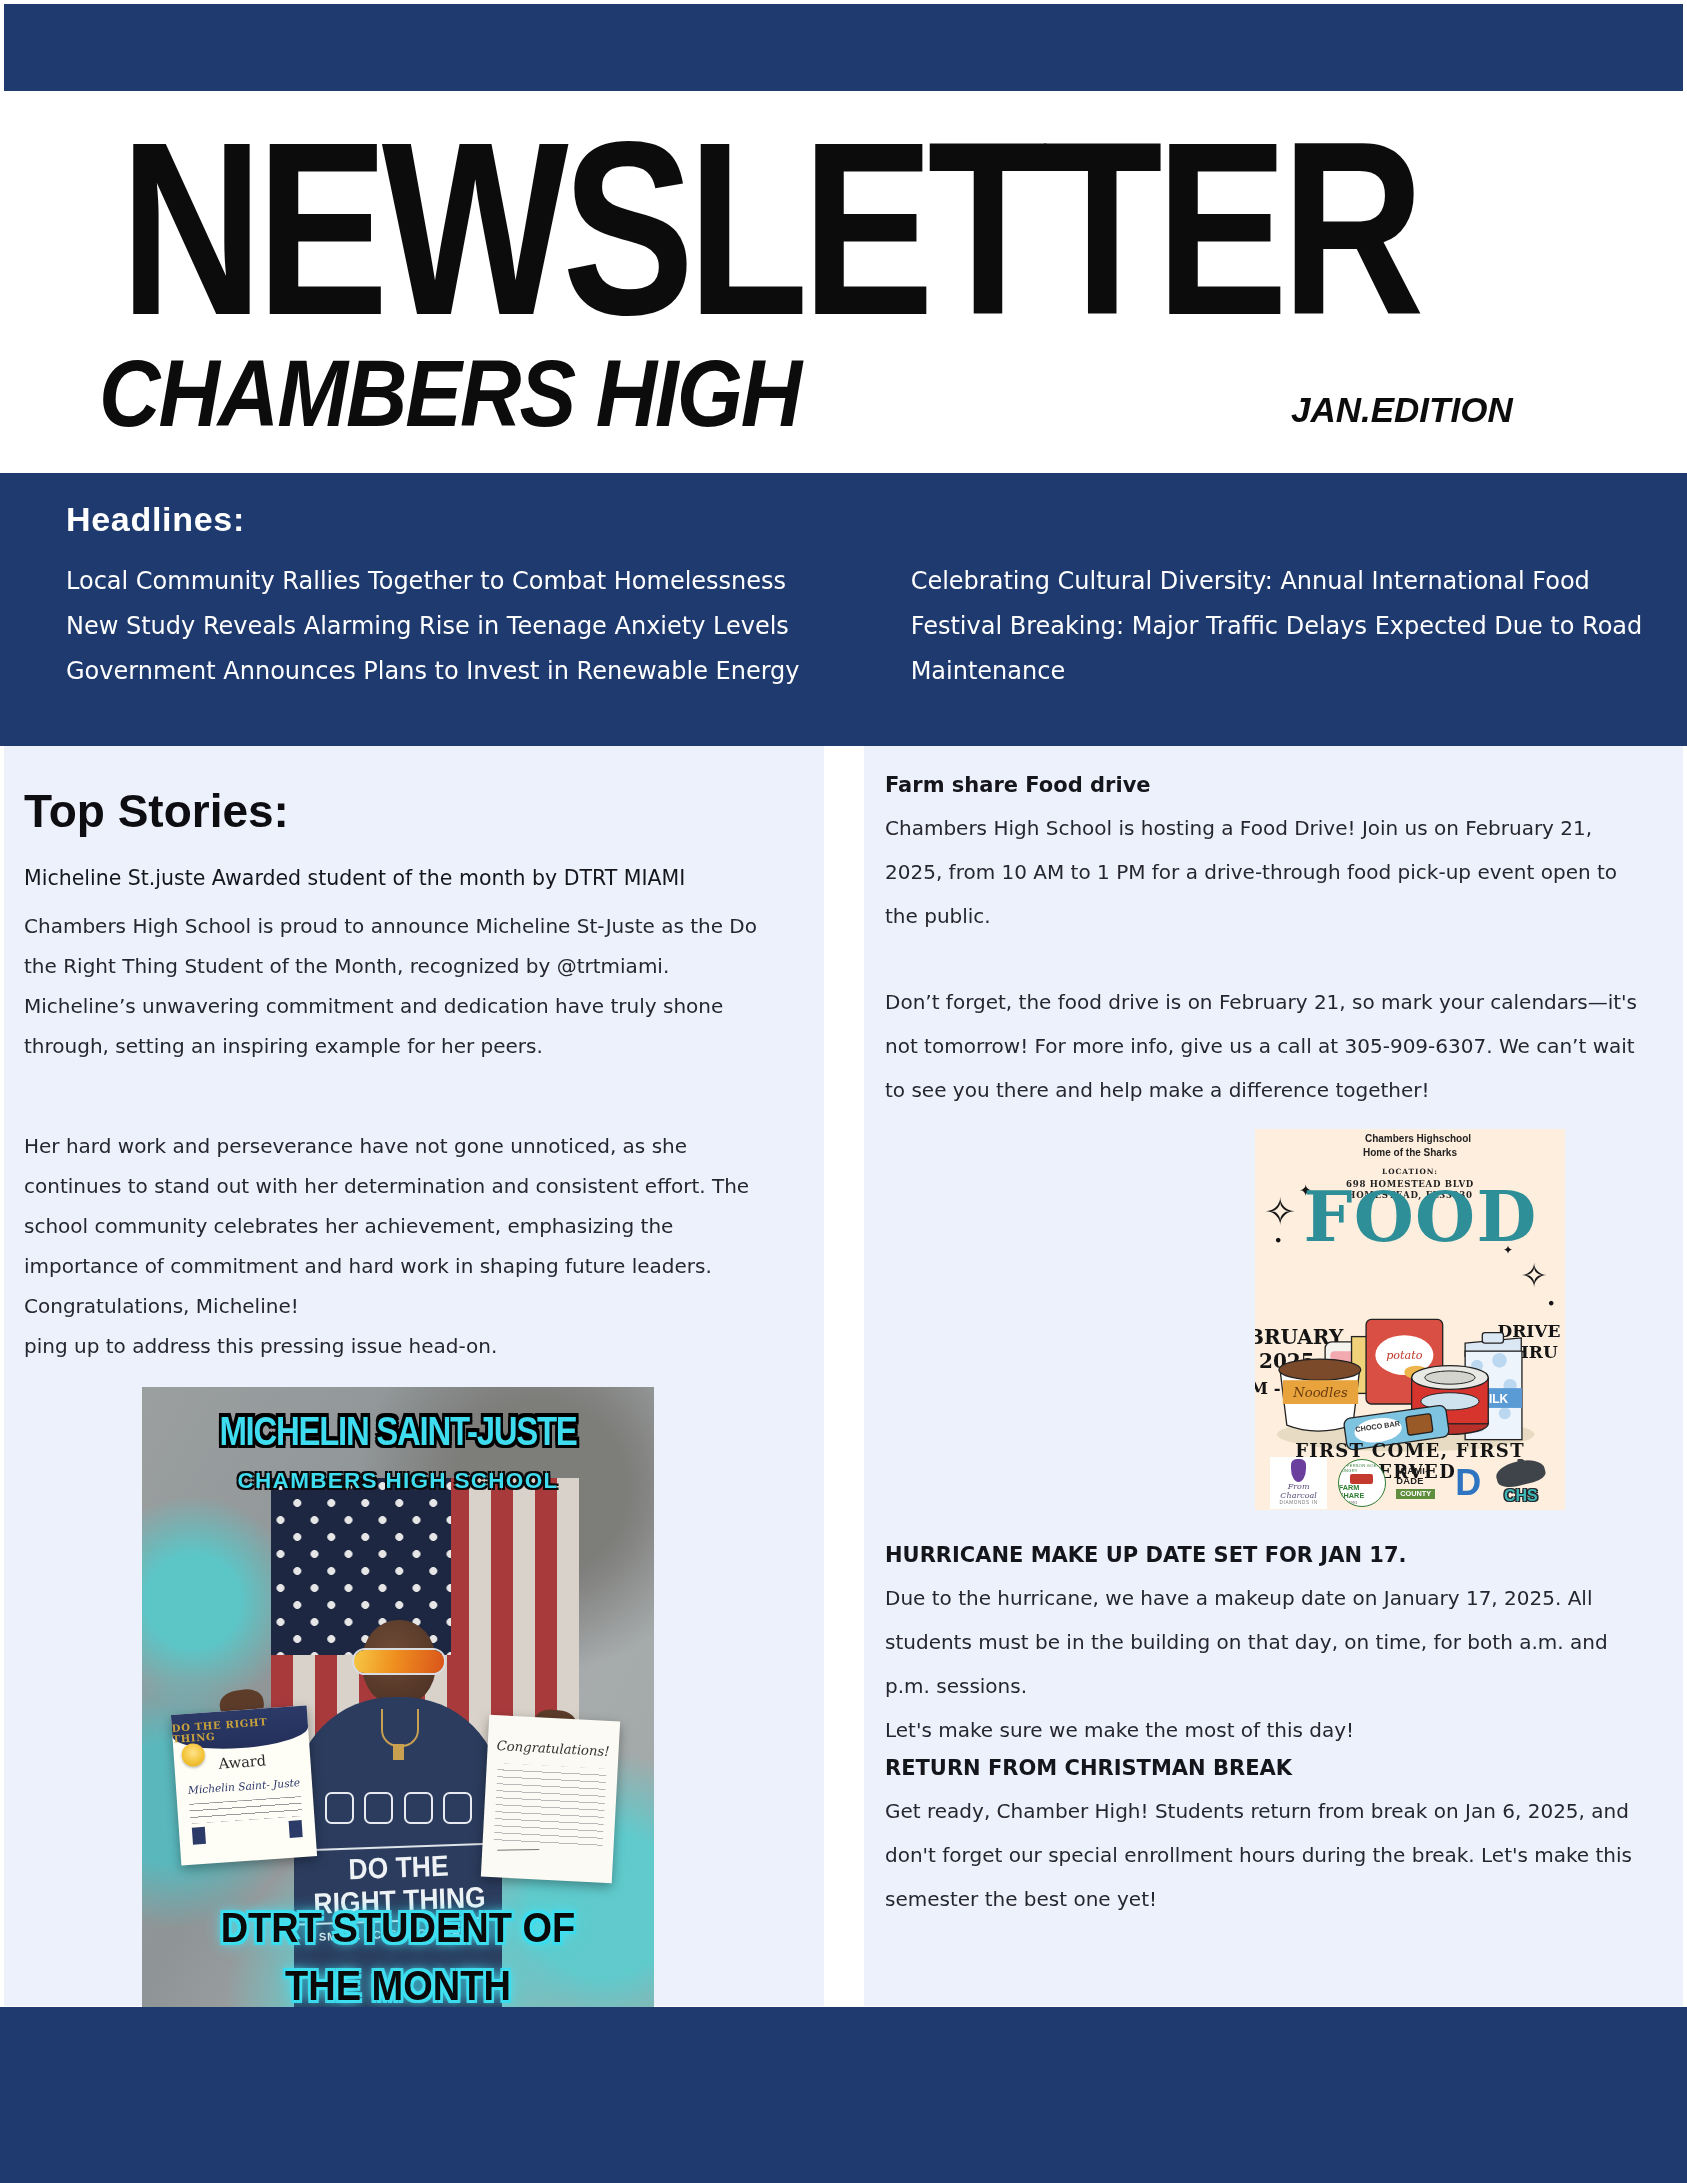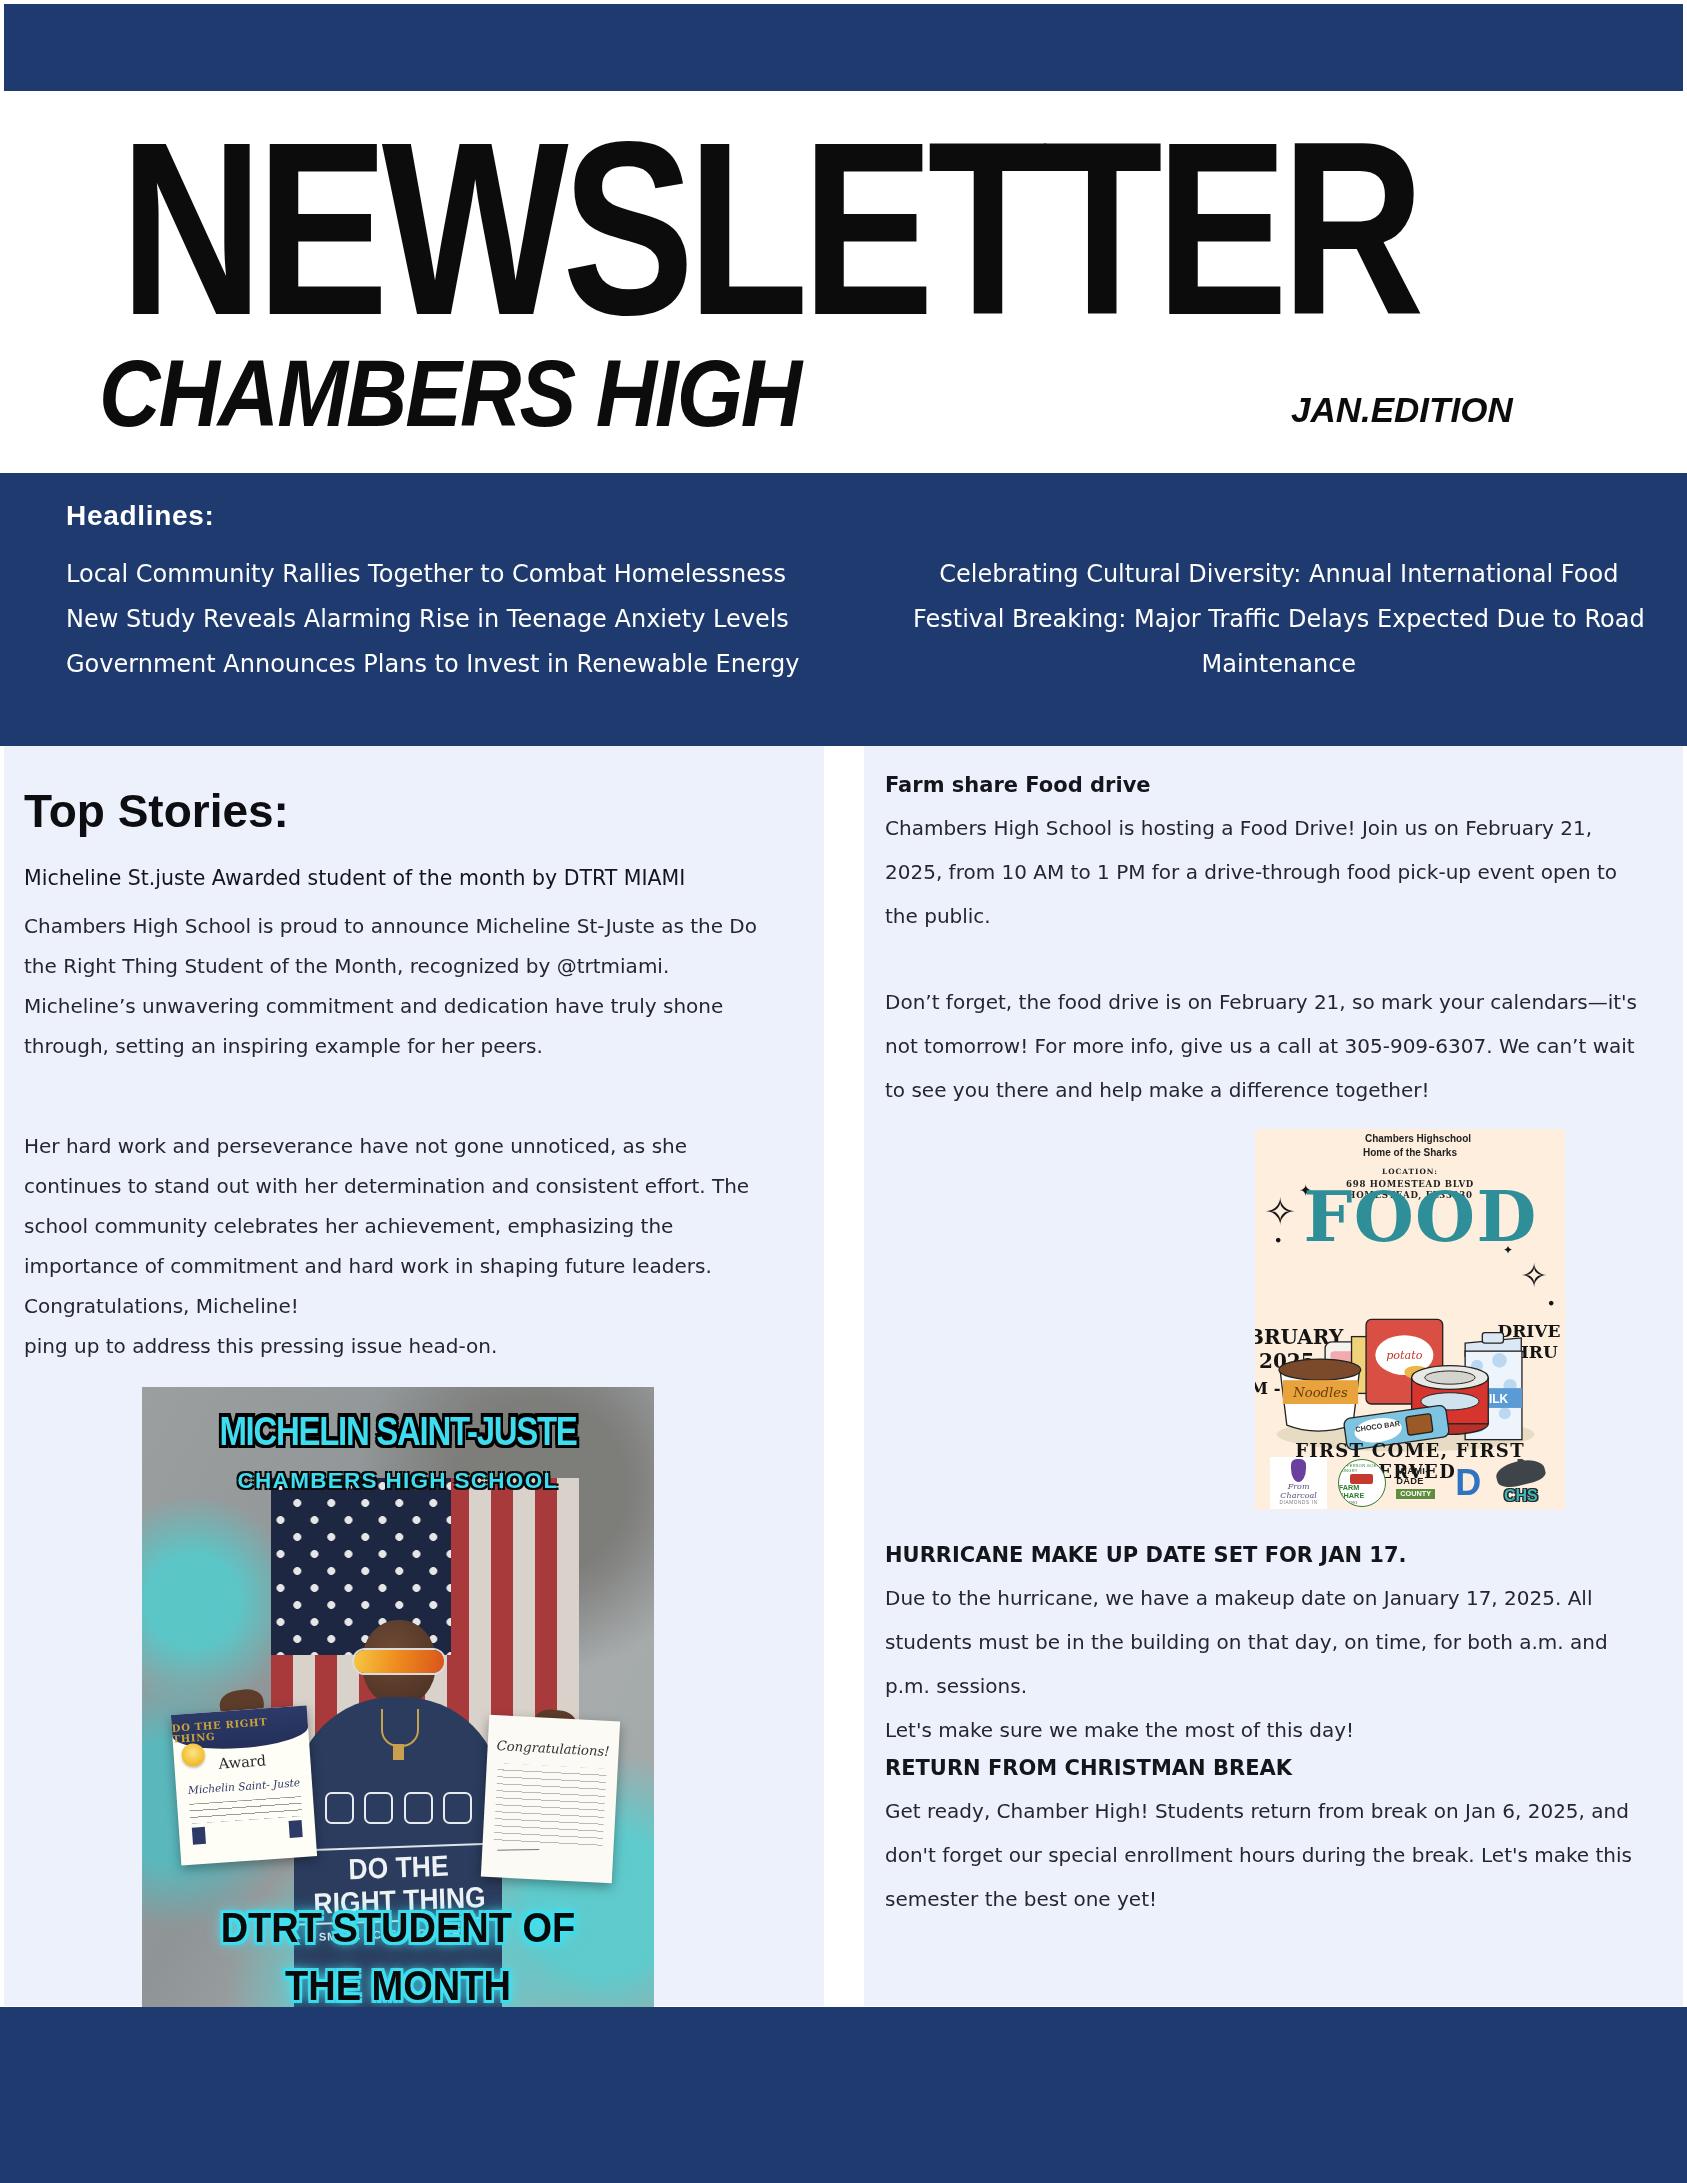--- a/index.html
+++ b/index.html
@@ -10,25 +10,25 @@
 
   
   .mast-title{position:absolute;left:120px;top:105px;font-weight:800;font-size:198px;line-height:1;
     letter-spacing:-6.6px;color:#0c0c0c;transform:scaleY(1.25);transform-origin:left top;white-space:nowrap;}
   .mast-school{position:absolute;left:99px;top:339px;font-weight:700;font-style:italic;font-size:85px;
     letter-spacing:-2px;color:#0c0c0c;transform:scaleY(1.12);transform-origin:left top;white-space:nowrap;}
   .mast-edition{position:absolute;left:1291px;top:390px;font-weight:700;font-style:italic;font-size:35px;color:#0c0c0c;}
 
   
   .hl-band{position:absolute;left:0;top:473px;width:100%;height:273px;background:#1e3a6e;color:#ffffff;box-sizing:border-box;padding:26.5px 40px 0 66px;}
-  .hl-heading{font-size:28px;font-weight:800;margin:0;letter-spacing:0.7px;}
+  .hl-heading{font-size:34px;font-weight:800;margin:0;letter-spacing:0.7px;}
   .hl-row{display:flex;margin-top:20px;}
   .hl-left{width:827px;}
   .hl-item{font-family:"DejaVu Sans",sans-serif;font-size:24px;line-height:45px;}
-  .hl-right{width:754px;margin-left:37px;font-family:"DejaVu Sans",sans-serif;font-size:24px;line-height:45px;text-align:center;}
+  .hl-right{width:754px;margin-left:37px;font-family:"DejaVu Sans",sans-serif;font-size:24px;line-height:45px;}
 
   
   .col{position:absolute;top:746px;height:1260px;background:#edf1fc;box-sizing:border-box;}
   .col-left{left:4px;width:820px;padding:38px 20px 0 20px;}
   .col-right{left:864px;width:819px;padding:26.5px 22.5px 0 21px;}
   .ts-heading{margin:0;font-size:46px;font-weight:800;color:#0e0e12;}
   .sub-bold{margin:28px 0 0;font-family:"DejaVu Sans",sans-serif;font-weight:400;font-size:20.5px;color:#15151c;}
   .body-p{margin:16px 0 0;font-family:"DejaVu Sans",sans-serif;font-size:20px;line-height:40px;color:#26262e;width:741px;}
   .body-p2{margin-top:60px;}
   .body-p3{margin-top:0;}

